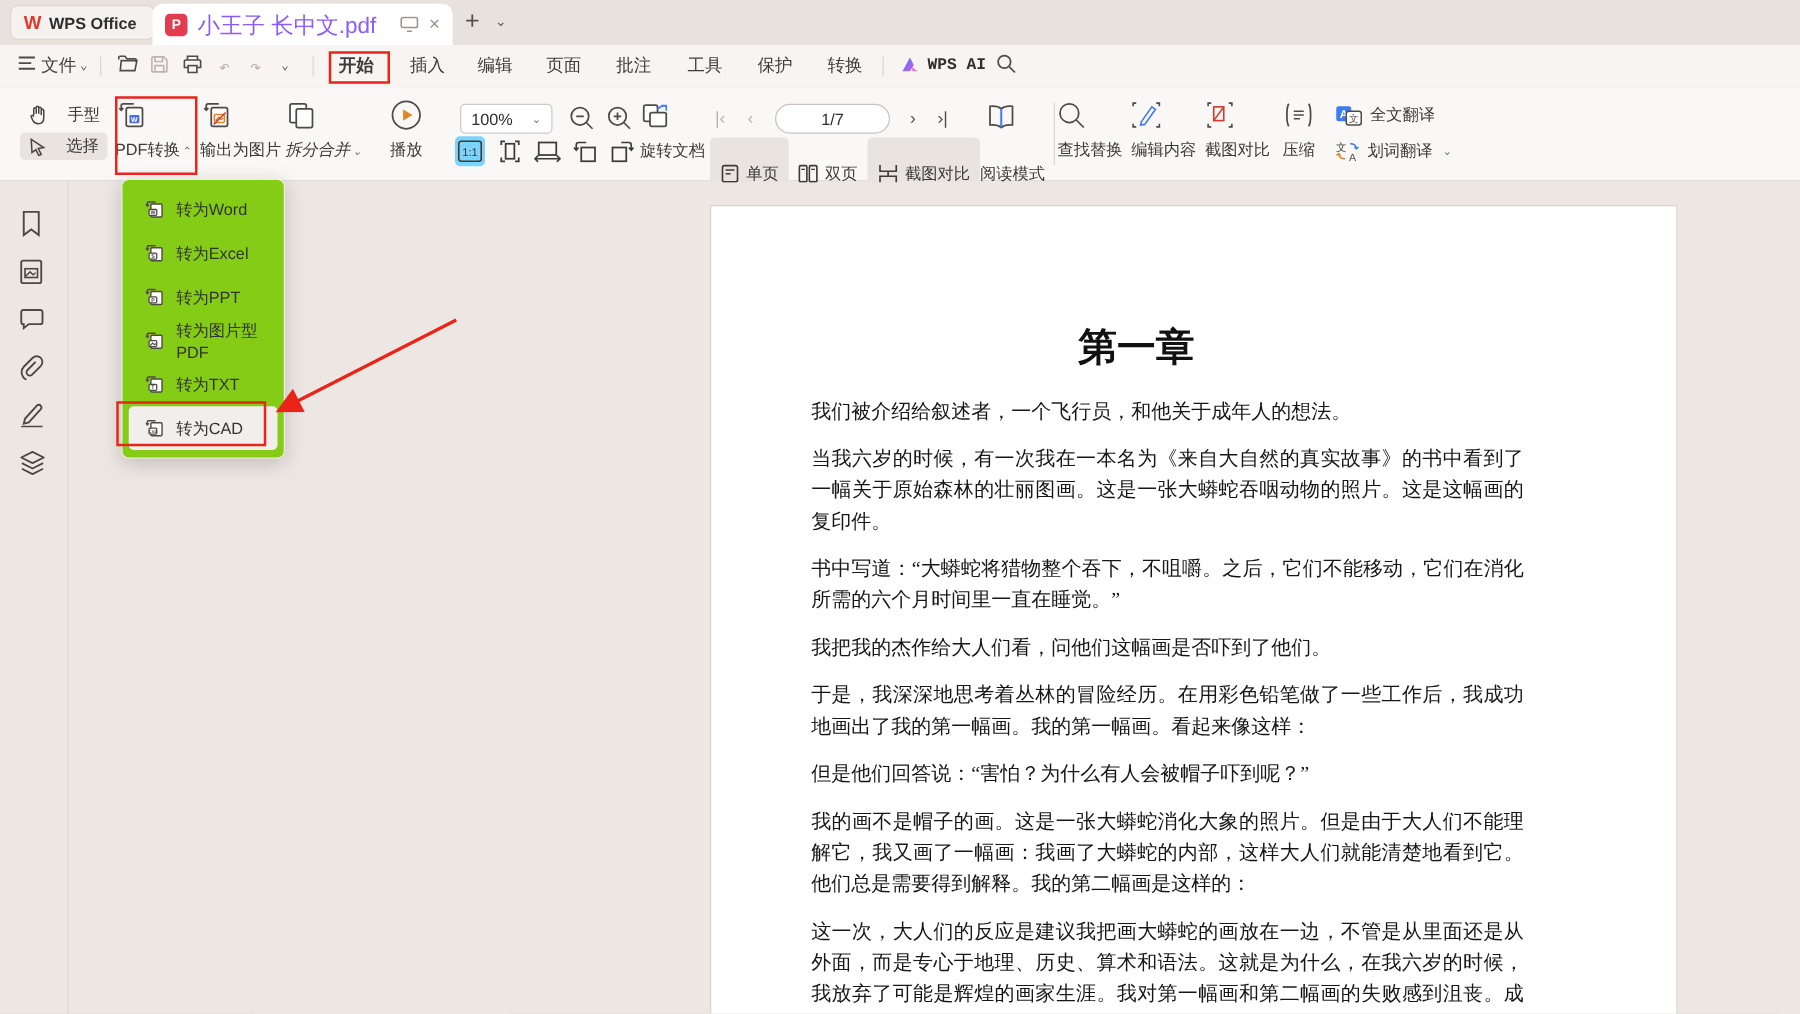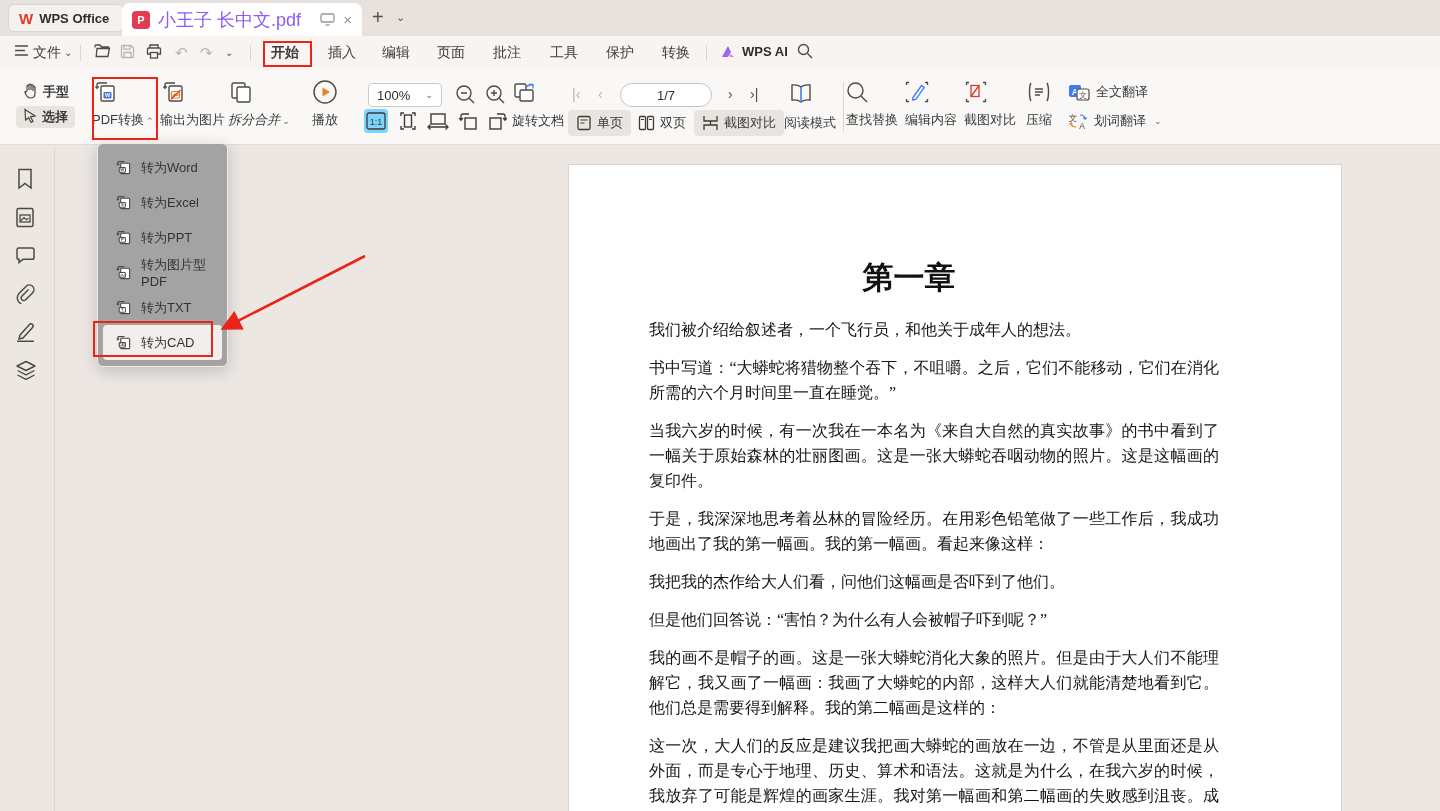--- a/index.html
+++ b/index.html
@@ -24,66 +24,66 @@
   }
   .pdf-badge {
     width:18px; height:18px; border-radius:4px; background:#e23c50; color:#fff;
     font-size:11px; font-weight:bold; display:flex; align-items:center; justify-content:center;
   }
   .doc-tab .title { flex:1; font-size:18px; color:#8b5cf6; white-space:nowrap; overflow:hidden; }
   .tab-ico { color:#9b948e; font-size:13px; display:flex; align-items:center; }
   .newtab { position:absolute; left:372px; top:6px; font-size:20px; color:#55504c; }
   .newtab-chev { position:absolute; left:396px; top:11px; font-size:11px; color:#55504c; }
   
-  .menurow { position:absolute; left:0; top:36px; width:1440px; height:34px; background:#f7f4f2; }
+  .menurow { position:absolute; left:0; top:36px; width:1440px; height:34px; background:#f7f4f2;font-family:Liberation Mono, monospace; }
   .menurow .item { position:absolute; top:8px; font-size:14px; color:#3c3c3c; }
   .vdiv { position:absolute; width:1px; background:#ddd7d2; }
   .qicon { position:absolute; top:8px; color:#5a564f; }
   .qicon.dis { color:#bcb5ae; }
   .menu-main { font-size:14px; }
   .menu-start { color:#b43a28; font-weight:bold; }
   .wpsai { position:absolute; top:8px; display:flex; gap:6px; align-items:center; color:#2e2e2e; font-size:13px; font-weight:bold;}
   
   .toolbar { position:absolute; left:0; top:70px; width:1440px; height:75px; background:#faf8f6; border-bottom:1px solid #e2dcd7; }
   .tb { position:absolute; display:flex; flex-direction:column; align-items:flex-start; }
   .lbl { font-size:13px; color:#3a3a3a; white-space:nowrap; }
   .chev { font-size:9px; color:#6b6660; margin-left:2px; }
-  .mini-btn { display:flex; align-items:flex-start; gap:5px; padding:2px 7px; border-radius:4px;font-weight:bold; }
+  .mini-btn { display:flex; align-items:center; gap:16px; padding:2px 7px; border-radius:4px; }
   .mini-btn.active { background:#e9e4e0; }
   .icon-btn { width:24px; height:24px; display:flex; align-items:center; justify-content:center; border-radius:4px; }
   .icon-btn.active { background:#7dd3fc; }
   .zoom-select {
     width:74px; height:24px; border:1px solid #cfc9c4; border-radius:4px; background:#fff;
     display:flex; align-items:center; padding:0 8px; justify-content:space-between; font-size:13px; color:#2e2e2e;
   }
   .pagebox {
     width:92px; height:24px; border:1px solid #c9c3be; border-radius:12px; background:#fff;
     text-align:center; font-size:13px; color:#2e2e2e; font-family:"Liberation Sans",sans-serif;
   }
   .navarrow { font-size:14px; color:#4f4b46; }
   .navarrow.dis { color:#b9b3ad; }
-  .viewbtn { display:flex; align-items:center; gap:5px; padding:4px 8px; border-radius:4px; font-size:13px; color:#3a3a3a; }
+  .viewbtn { display:flex; align-items:center; gap:5px; padding:20px 8px; border-radius:4px; font-size:13px; color:#3a3a3a; }
   .viewbtn.active { background:#e9e4e0; }
   
   .content { position:absolute; left:0; top:146px; width:1440px; height:665px; background:#ece7e3; }
   .sidebar { position:absolute; left:0; top:0; width:55px; height:665px; border-right:1px solid #ded8d3; }
   .side-ico { position:absolute; left:15px; width:22px; height:22px; color:#4d4942; }
   .page {
     position:absolute; left:568px; top:18px; width:774px; height:680px;
     background:#ffffff; border:1px solid #d8d3ce;
   }
   .doc-title {
     margin-top:92px; text-align:center; transform:translateX(-46px);
     font-family:"Liberation Serif", serif; font-weight:bold; font-size:31px; color:#111;
   }
   .doc-body { margin:18px 124px 0 80px; width:570px; font-family:"Liberation Serif", serif; font-size:16px; color:#161616; }
   .doc-body p { line-height:25px; margin-bottom:13px; text-align:justify; }
   
   .dropdown {
-    position:absolute; left:97px; top:143px; width:131px; background:#a3a3a3; border-radius:6px;
+    position:absolute; left:97px; top:143px; width:131px; background:#84cc16; border-radius:6px;
     box-shadow:0 4px 16px rgba(0,0,0,0.18); padding:6px 0; z-index:50; border:1px solid #efeae6;
   }
   .dd-item { height:35px; display:flex; align-items:center; gap:9px; padding:0 12px; margin:0 5px; border-radius:4px; font-size:13px; color:#333; }
   .dd-item.hover { background:#f1eeec; }
   .dd-ico { width:17px; height:17px; flex:0 0 auto; color:#4f4a45; }
   
   .redbox { position:absolute; border:2px solid #ea2419; z-index:60; pointer-events:none; }
   .arrow-layer { position:absolute; left:0; top:0; width:1440px; height:811px; z-index:55; pointer-events:none; }
   svg.ic { display:block; }
 </style>
@@ -414,24 +414,24 @@
         <svg class="ic" width="22" height="21" viewBox="0 0 22 21">
             <path d="M11 1.5 20 6l-9 4.5L2 6zM2.5 10.5 11 14.8l8.5-4.3M2.5 15 11 19.3 19.5 15" fill="none" stroke="#4d4942" stroke-width="1.4" stroke-linejoin="round"></path>
           </svg>
       </span>
     </div>
 
     <div class="page">
       <div class="doc-title">第一章</div>
       <div class="doc-body">
         <p>我们被介绍给叙述者，一个飞行员，和他关于成年人的想法。</p>
+        <p>当我六岁的时候，有一次我在一本名为《来自大自然的真实故事》的书中看到了一幅关于原始森林的壮丽图画。这是一张大蟒蛇吞咽动物的照片。这是这幅画的复印件。</p>
         <p>书中写道：“大蟒蛇将猎物整个吞下，不咀嚼。之后，它们不能移动，它们在消化所需的六个月时间里一直在睡觉。”</p>
-        <p>当我六岁的时候，有一次我在一本名为《来自大自然的真实故事》的书中看到了一幅关于原始森林的壮丽图画。这是一张大蟒蛇吞咽动物的照片。这是这幅画的复印件。</p>
+        <p>我把我的杰作给大人们看，问他们这幅画是否吓到了他们。</p>
         <p>于是，我深深地思考着丛林的冒险经历。在用彩色铅笔做了一些工作后，我成功地画出了我的第一幅画。我的第一幅画。看起来像这样：</p>
-        <p>我把我的杰作给大人们看，问他们这幅画是否吓到了他们。</p>
         <p>但是他们回答说：“害怕？为什么有人会被帽子吓到呢？”</p>
         <p>我的画不是帽子的画。这是一张大蟒蛇消化大象的照片。但是由于大人们不能理解它，我又画了一幅画：我画了大蟒蛇的内部，这样大人们就能清楚地看到它。他们总是需要得到解释。我的第二幅画是这样的：</p>
         <p>这一次，大人们的反应是建议我把画大蟒蛇的画放在一边，不管是从里面还是从外面，而是专心于地理、历史、算术和语法。这就是为什么，在我六岁的时候，我放弃了可能是辉煌的画家生涯。我对第一幅画和第二幅画的失败感到沮丧。成年人自己从来不明白任何事情，孩子总是和永远地向他们解释事情是令人厌倦的。</p>
       </div>
     </div>
   </div>
 
   <div class="dropdown">
     <div class="dd-item">
       <svg class="ic dd-ico" viewBox="0 0 18 18">

